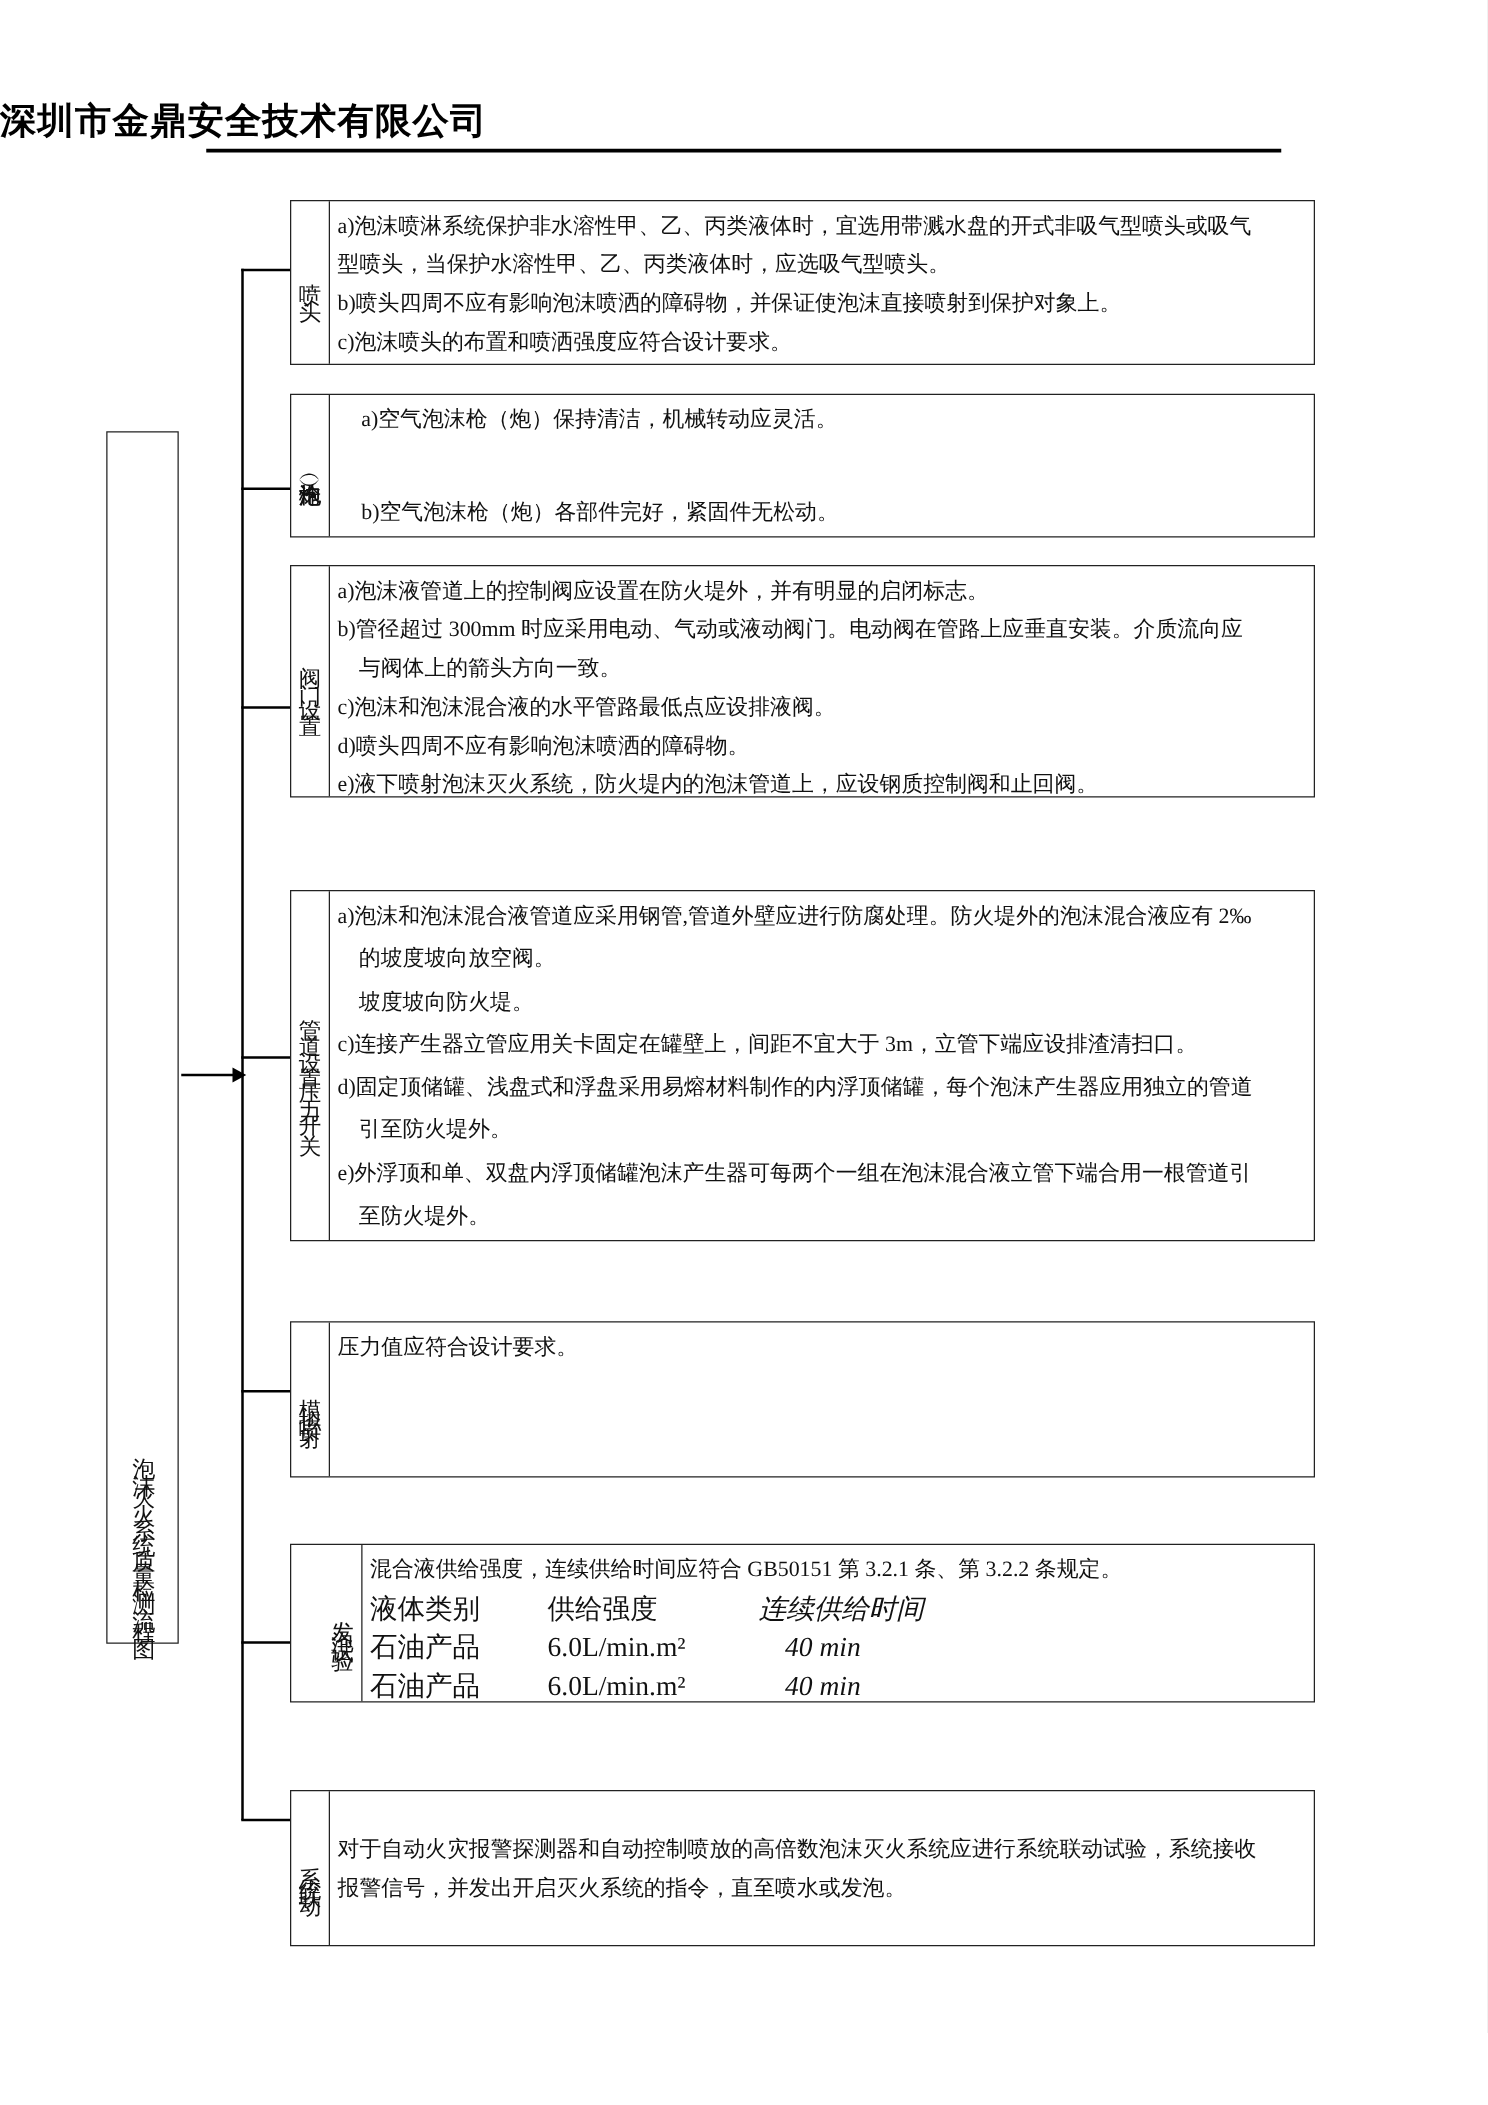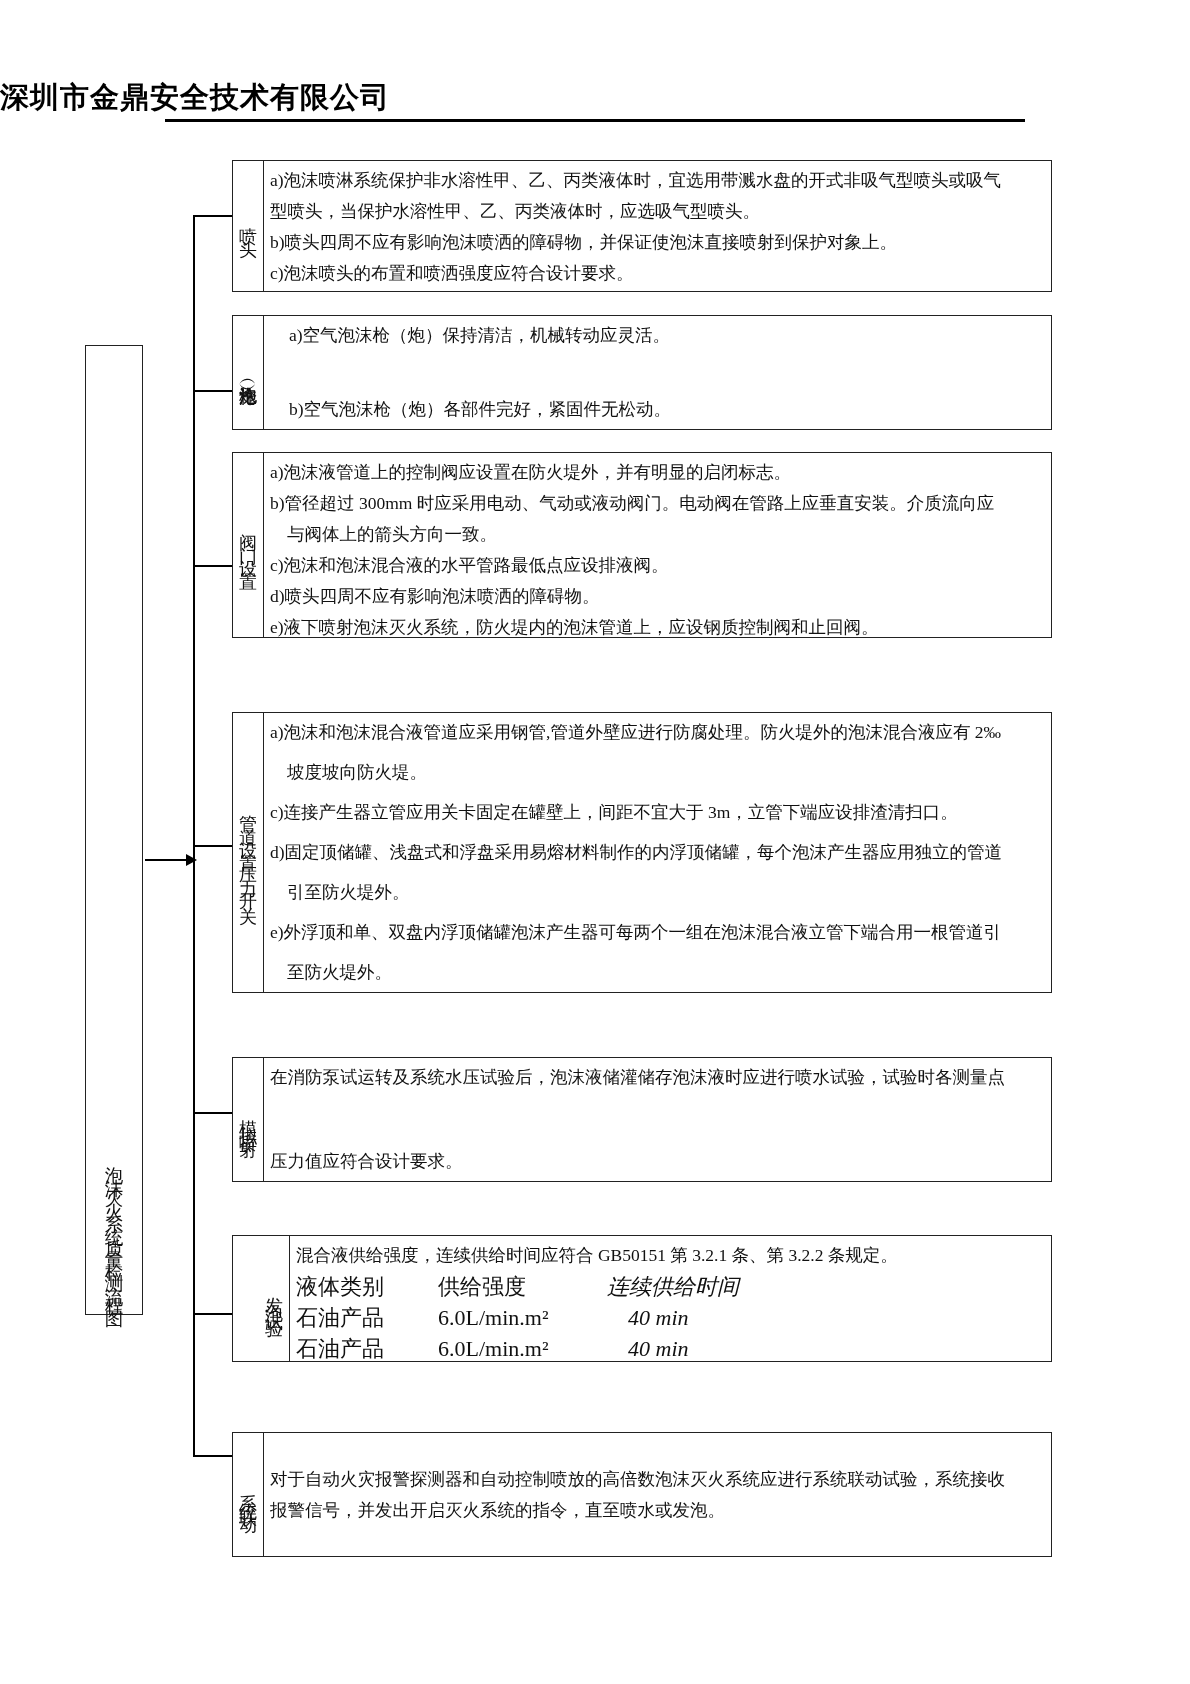--- a/index.html
+++ b/index.html
@@ -114,34 +114,34 @@
           <div class="line">d)喷头四周不应有影响泡沫喷洒的障碍物。</div>
           <div class="line">e)液下喷射泡沫灭火系统，防火堤内的泡沫管道上，应设钢质控制阀和止回阀。</div>
         </div>
       </div>
       <div class="node" style="top: 712px; height: 281px;">
         <div class="nlabel">
           <span style="letter-spacing: 13px;">管道设置压力开关</span>
         </div>
         <div class="ncontent">
           <div class="line">a)泡沫和泡沫混合液管道应采用钢管,管道外壁应进行防腐处理。防火堤外的泡沫混合液应有 2‰</div>
+          <div class="line ind">的坡度坡向放空阀。</div>
           <div class="line ind">坡度坡向防火堤。</div>
           <div class="line">c)连接产生器立管应用关卡固定在罐壁上，间距不宜大于 3m，立管下端应设排渣清扫口。</div>
           <div class="line">d)固定顶储罐、浅盘式和浮盘采用易熔材料制作的内浮顶储罐，每个泡沫产生器应用独立的管道</div>
           <div class="line ind">引至防火堤外。</div>
           <div class="line">e)外浮顶和单、双盘内浮顶储罐泡沫产生器可每两个一组在泡沫混合液立管下端合用一根管道引</div>
           <div class="line ind">至防火堤外。</div>
         </div>
       </div>
       <div class="node" style="top: 1057px; height: 125px;">
         <div class="nlabel">
           <span style="letter-spacing: 7.25px;">模拟喷射</span>
         </div>
         <div class="ncontent">
-          <div class="line">在消防泵试运转及系统水压试验后，泡沫液储灌储存泡沫液时应进行喷水试验，试验时各测量点</div>
           <div class="line">压力值应符合设计要求。</div>
         </div>
       </div>
       <div class="node" style="top: 1235px; height: 127px; padding-left: 26px;">
         <div class="nlabel">
           <span style="letter-spacing: 7.75px;">发泡试验</span>
         </div>
         <div class="ncontent">
           <div class="line">混合液供给强度，连续供给时间应符合 GB50151 第 3.2.1 条、第 3.2.2 条规定。</div>
           <div class="trow thead">

